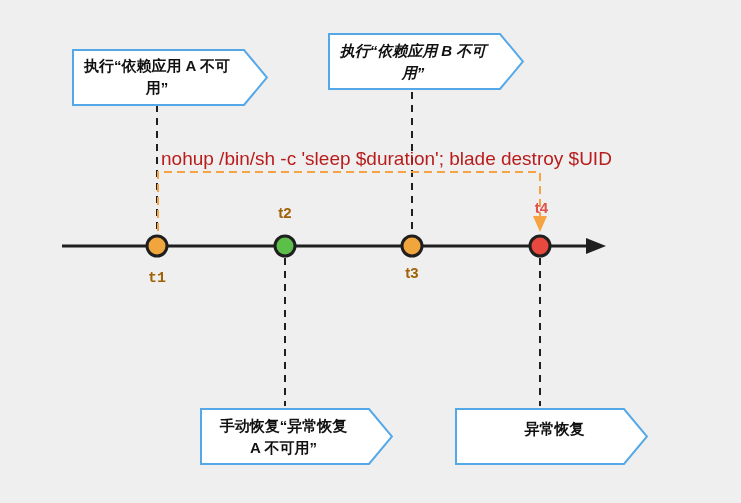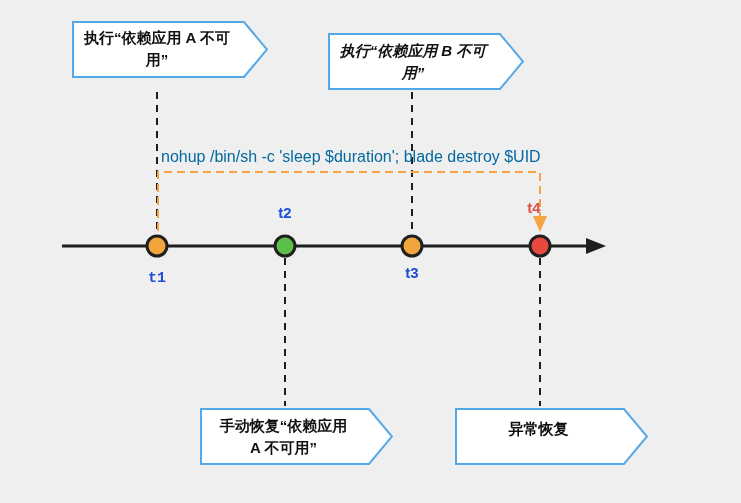--- a/index.html
+++ b/index.html
@@ -33,27 +33,27 @@
   }
   .banner-text .inner{display:block;}
   .banner-top-a .inner{width:168px;}
   .banner-top-b .inner{width:168px;font-style:italic;}
   .banner-bottom-manual .inner{width:132px;}
   .banner-bottom-abnormal .inner{width:160px;}
 
   
   .tlabel{
     position:absolute;width:28px;text-align:center;
-    font-size:15px;font-weight:bold;color:#1d4ed8;
+    font-size:15px;font-weight:bold;color:#a16207;
   }
-  .tlabel.red{color:#e0524a;}
+  .tlabel.red{color:#e0524a;text-align:right;}
 
   .command{
     position:absolute;left:161px;top:148px;
-    font-size:16px;color:#0369a1;white-space:nowrap;
+    font-size:19px;color:#b91c1c;white-space:nowrap;
   }
 </style>
 </head>
 <body>
 
 <div class="canvas">
 
   <svg class="layer" width="741" height="503" viewBox="0 0 741 503">
 
     <line class="dash" x1="157" y1="92" x2="157" y2="233"></line>
@@ -66,21 +66,21 @@
 
     <line class="axis" x1="62" y1="246" x2="588" y2="246"></line>
     <polygon class="axis-arrow" points="586,238 606,246 586,254"></polygon>
 
     <circle class="dot" cx="157" cy="246" r="10" fill="#f0a63c"></circle>
     <circle class="dot" cx="285" cy="246" r="10" fill="#5cbf4a"></circle>
     <circle class="dot" cx="412" cy="246" r="10" fill="#f0a63c"></circle>
     <circle class="dot" cx="540" cy="246" r="10" fill="#e8493f"></circle>
   </svg>
 
-  <div class="banner" style="left:72px;top:21px;width:196px;height:55px;">
+  <div class="banner" style="left:72px;top:49px;width:196px;height:55px;">
     <svg width="196" height="57" viewBox="0 0 196 57">
       <polygon class="banner-shape" points="1,1 172,1 195,28.5 172,56 1,56" stroke="#55a8e8"></polygon>
     </svg>
     <div class="banner-text banner-top-a">
       <span class="inner">执行“依赖应用 A 不可用”</span>
     </div>
   </div>
 
   <div class="banner" style="left:328px;top:33px;width:196px;height:57px;">
     <svg width="196" height="57" viewBox="0 0 196 57">
@@ -89,25 +89,25 @@
     <div class="banner-text banner-top-b">
       <span class="inner">执行“依赖应用 B 不可用”</span>
     </div>
   </div>
 
   <div class="banner" style="left:200px;top:408px;width:193px;height:57px;">
     <svg width="193" height="57" viewBox="0 0 193 57">
       <polygon class="banner-shape" points="1,1 169,1 192,28.5 169,56 1,56" stroke="#55a8e8"></polygon>
     </svg>
     <div class="banner-text banner-bottom-manual">
-      <span class="inner">手动恢复“依赖应用 A 不可用”</span>
+      <span class="inner">手动恢复“异常恢复 A 不可用”</span>
     </div>
   </div>
 
-  <div class="banner" style="left:455px;top:408px;width:193px;height:42px;">
+  <div class="banner" style="left:455px;top:408px;width:193px;height:42px;padding-left:32px;">
     <svg width="193" height="57" viewBox="0 0 193 57">
       <polygon class="banner-shape" points="1,1 169,1 192,28.5 169,56 1,56" stroke="#55a8e8"></polygon>
     </svg>
     <div class="banner-text banner-bottom-abnormal">
       <span class="inner">异常恢复</span>
     </div>
   </div>
 
   <div class="command">nohup /bin/sh -c 'sleep $duration'; blade destroy $UID</div>
 

